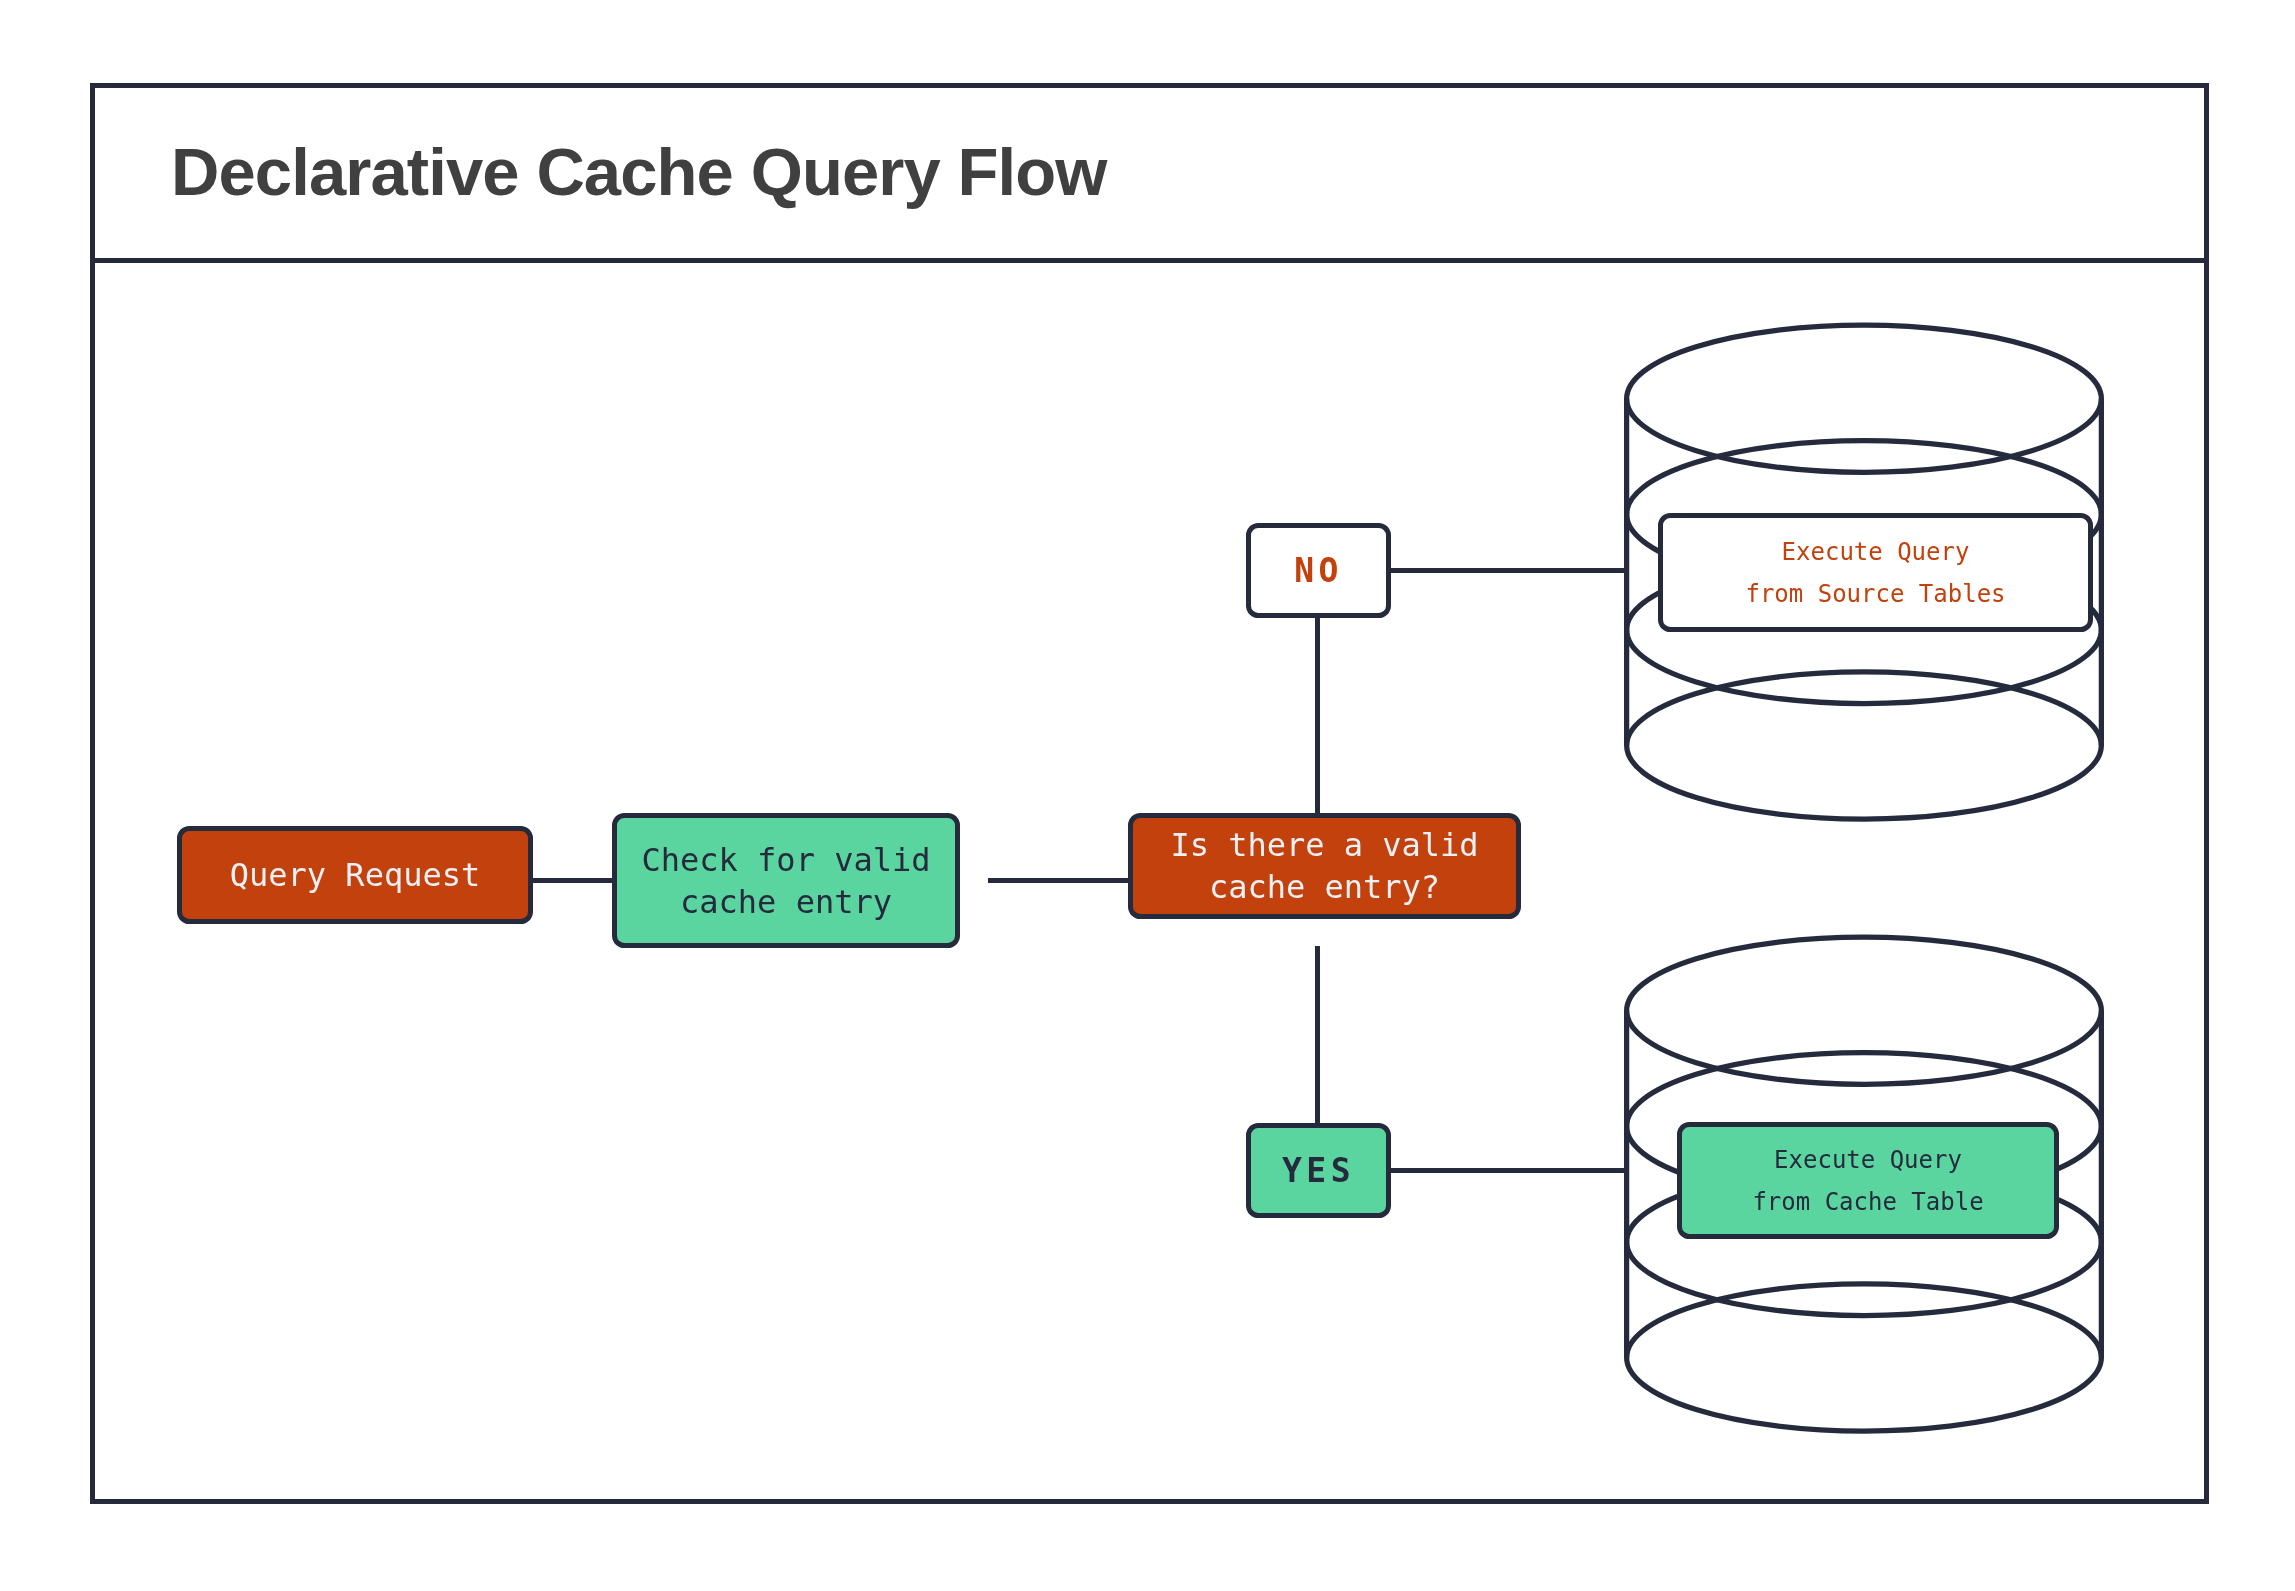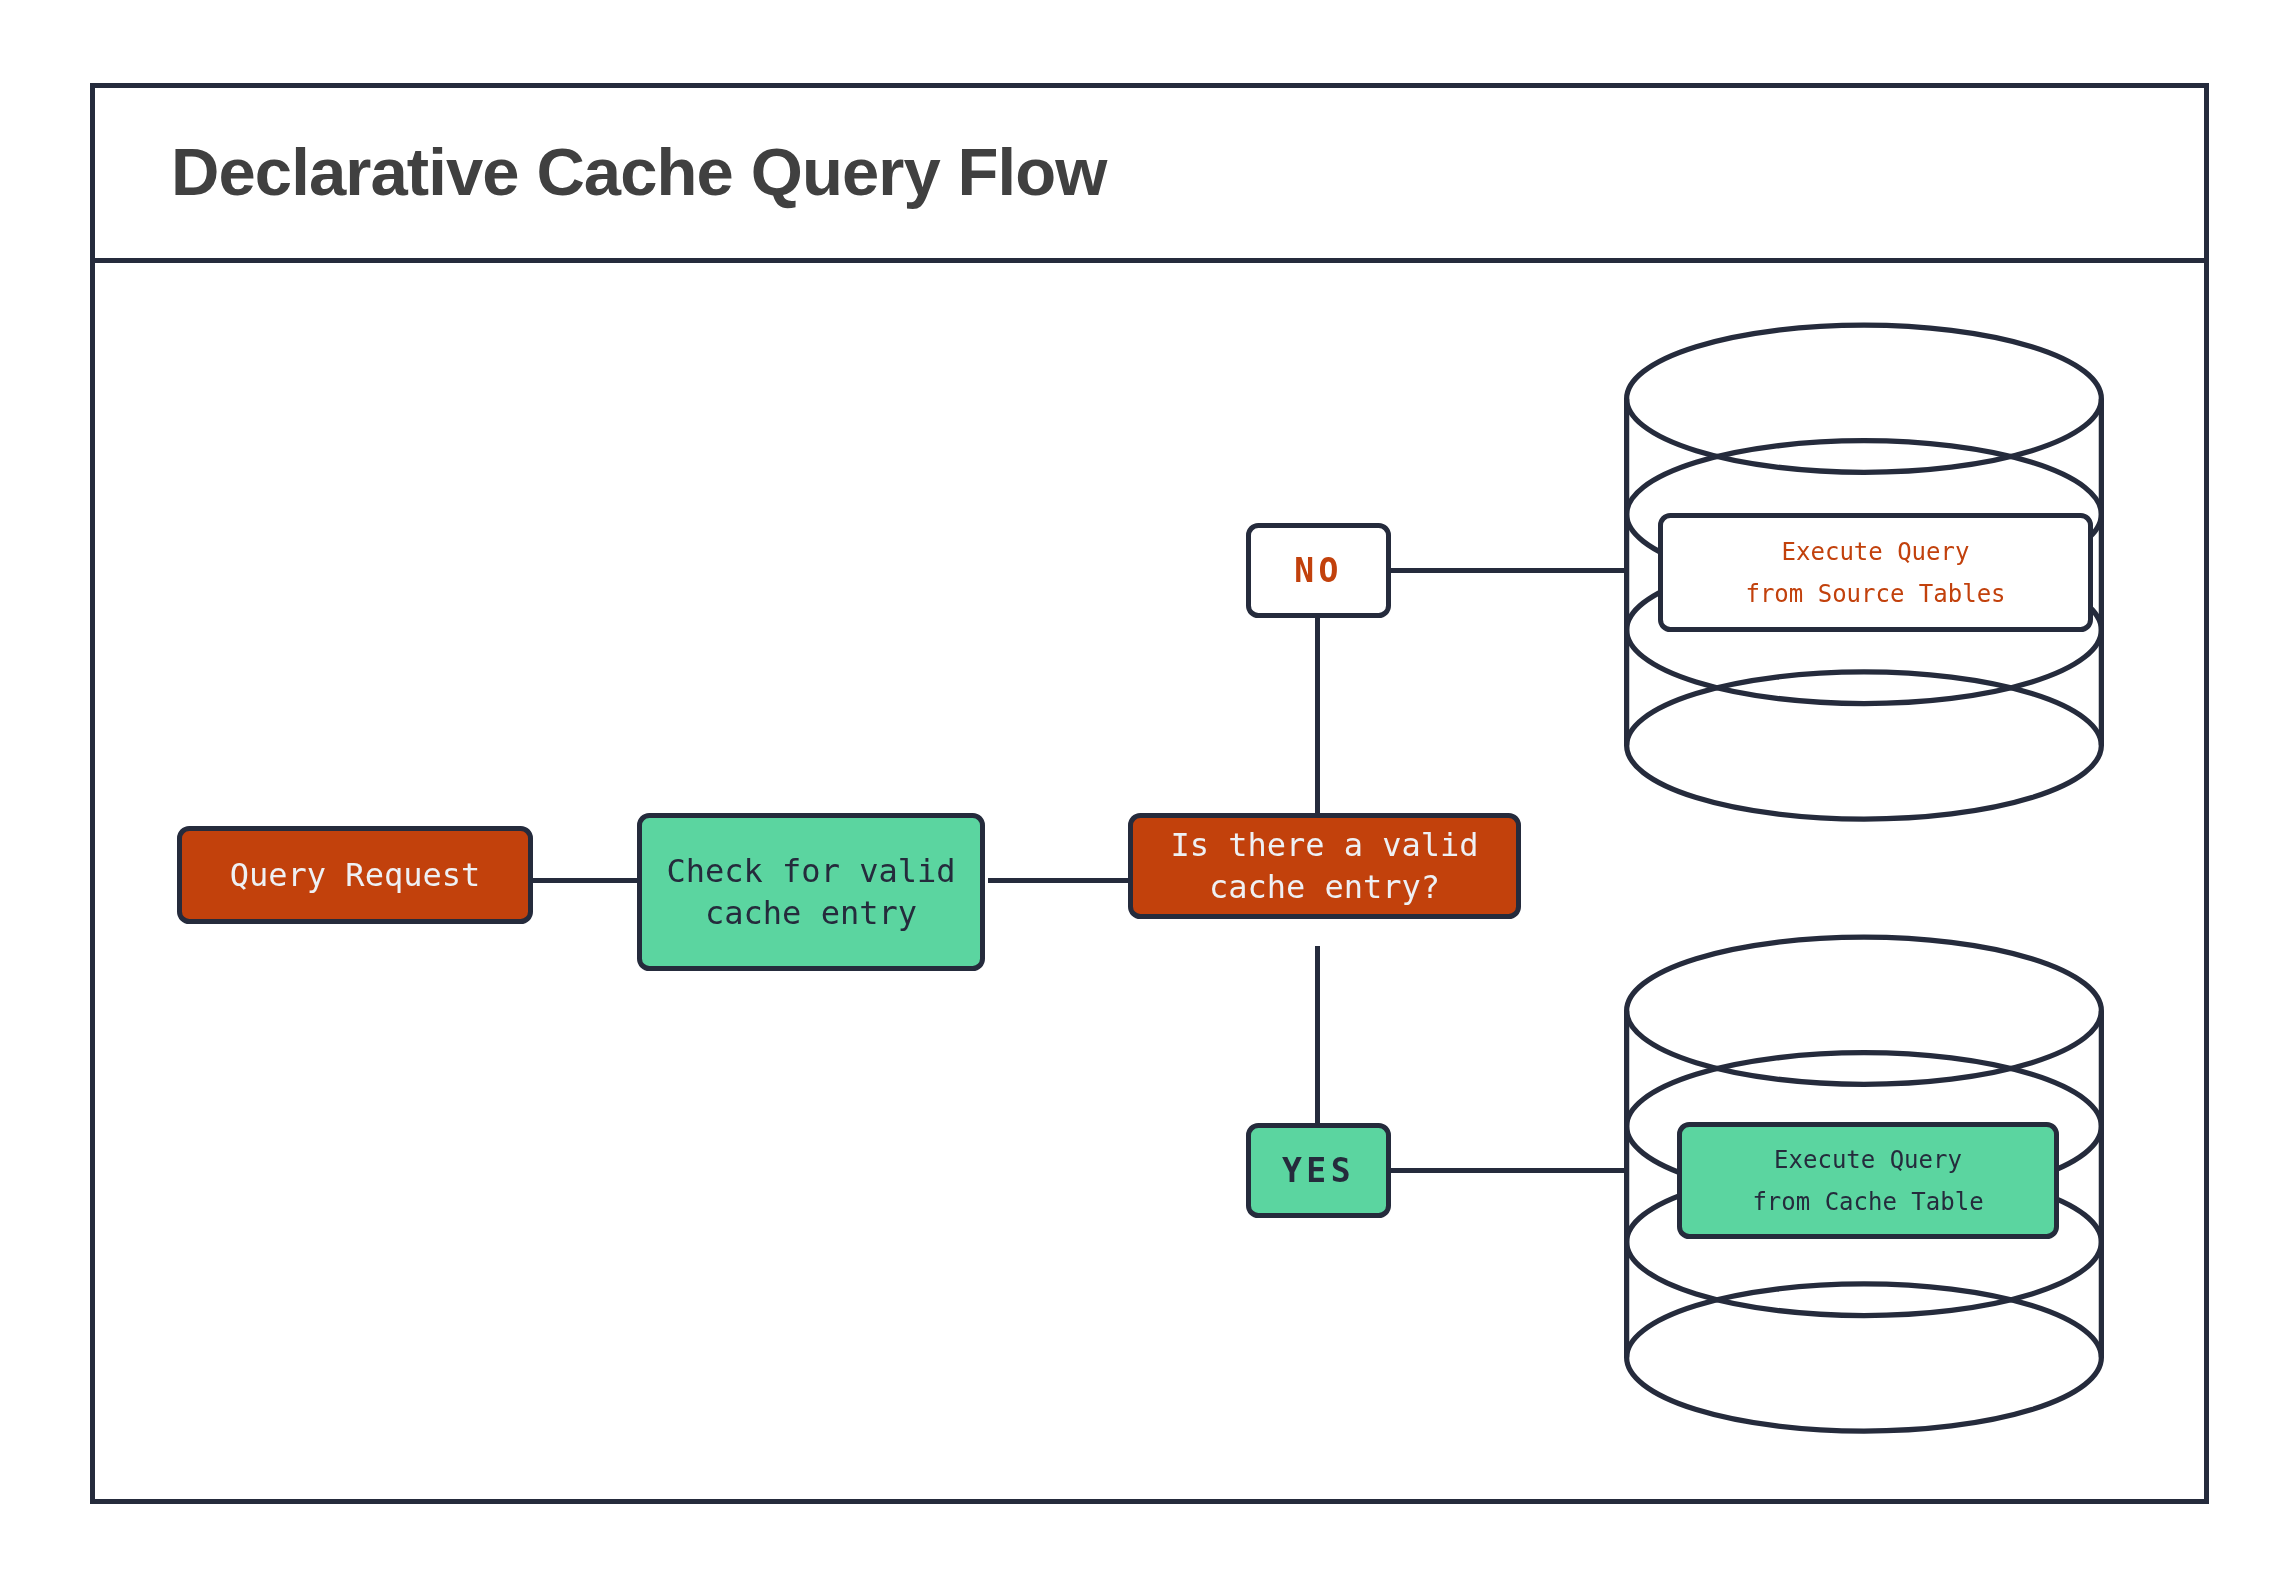--- a/index.html
+++ b/index.html
@@ -46,21 +46,21 @@
 <div class="abs line" style="left:988px;top:878px;width:142px;height:5.3px;"></div>
 <div class="abs line" style="left:1315px;top:618px;width:5.3px;height:197px;"></div>
 <div class="abs line" style="left:1315px;top:946px;width:5.3px;height:179px;"></div>
 <div class="abs line" style="left:1391px;top:568px;width:238px;height:5.3px;"></div>
 <div class="abs line" style="left:1391px;top:1168px;width:238px;height:5.3px;"></div>
 
 <div class="abs node dark" style="left:177px;top:826px;width:356px;height:98px;">
   <span>Query Request</span>
 </div>
 
-<div class="abs node green" style="left:637px;top:813px;width:348px;height:158px;">
+<div class="abs node green" style="left:612px;top:813px;width:348px;height:135px;">
   <span>Check for valid
 cache entry</span>
 </div>
 
 <div class="abs node dark" style="left:1128px;top:813px;width:393px;height:106px;">
   <span>Is there a valid
 cache entry?</span>
 </div>
 
 <div class="abs node white tag" style="left:1246px;top:523px;width:145px;height:95px;">

